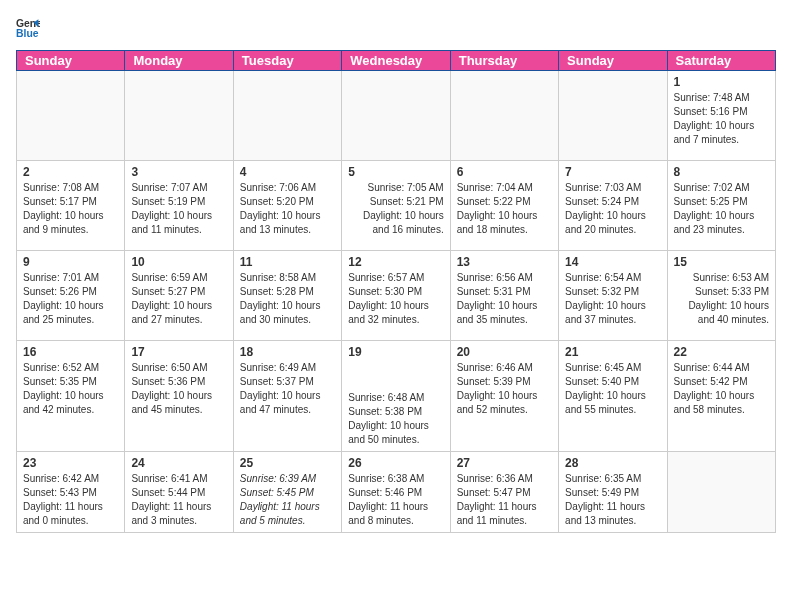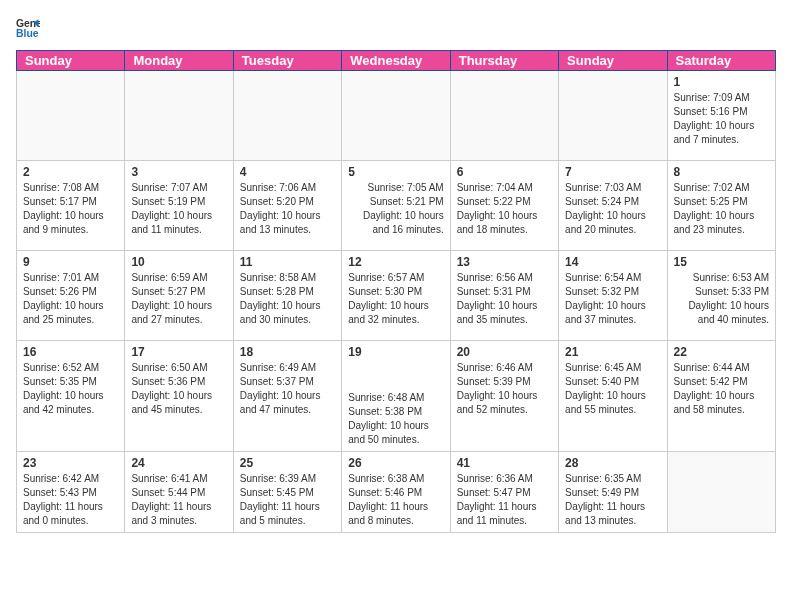--- a/index.html
+++ b/index.html
@@ -115,21 +115,21 @@
   <tbody id="calendar-body">
   <tr>
         <td class="empty"></td>
         <td class="empty"></td>
         <td class="empty"></td>
         <td class="empty"></td>
         <td class="empty"></td>
         <td class="empty"></td>
         <td>
           <span class="day-num">1</span>
-          <div class="day-info" style="white-space: pre-line;">Sunrise: 7:09 AM
+          <div class="day-info" style="white-space: pre-line;">Sunrise: 7:48 AM
 Sunset: 5:16 PM
 Daylight: 10 hours and 7 minutes.</div>
         </td>
       </tr>
       <tr>
         <td>
           <span class="day-num">2</span>
           <div class="day-info" style="white-space: pre-line;">Sunrise: 7:08 AM
 Sunset: 5:17 PM
 Daylight: 10 hours and 9 minutes.</div>
@@ -267,32 +267,32 @@
 Daylight: 11 hours and 0 minutes.</div>
         </td>
         <td>
           <span class="day-num">24</span>
           <div class="day-info" style="white-space: pre-line;">Sunrise: 6:41 AM
 Sunset: 5:44 PM
 Daylight: 11 hours and 3 minutes.</div>
         </td>
         <td>
           <span class="day-num">25</span>
-          <div class="day-info" style="white-space: pre-line;">Sunrise: 6:39 AM
+          <div class="day-info" style="white-space: pre-line; font-style: italic;">Sunrise: 6:39 AM
 Sunset: 5:45 PM
 Daylight: 11 hours and 5 minutes.</div>
         </td>
         <td>
           <span class="day-num">26</span>
           <div class="day-info" style="white-space: pre-line;">Sunrise: 6:38 AM
 Sunset: 5:46 PM
 Daylight: 11 hours and 8 minutes.</div>
         </td>
         <td>
-          <span class="day-num">41</span>
+          <span class="day-num">27</span>
           <div class="day-info" style="white-space: pre-line;">Sunrise: 6:36 AM
 Sunset: 5:47 PM
 Daylight: 11 hours and 11 minutes.</div>
         </td>
         <td>
           <span class="day-num">28</span>
           <div class="day-info" style="white-space: pre-line;">Sunrise: 6:35 AM
 Sunset: 5:49 PM
 Daylight: 11 hours and 13 minutes.</div>
         </td>

